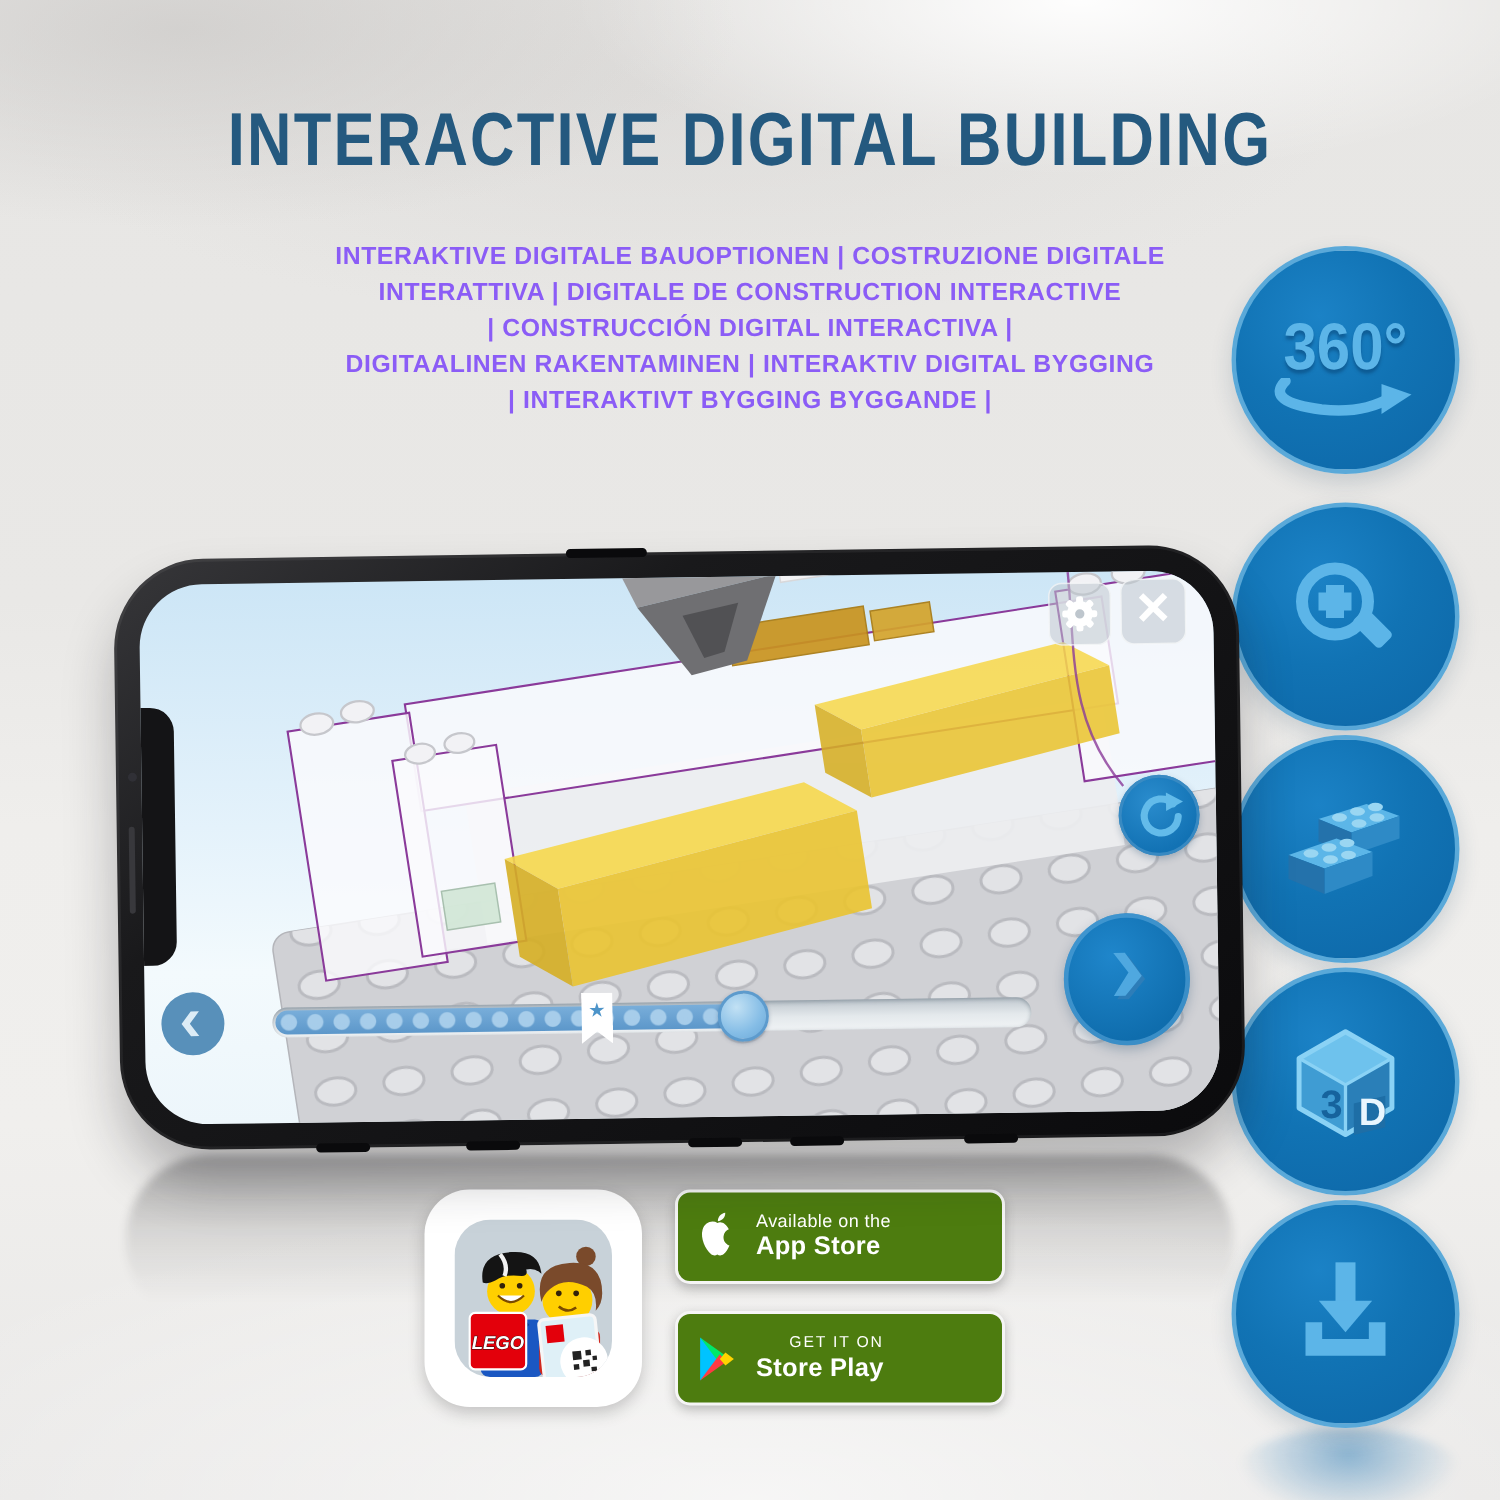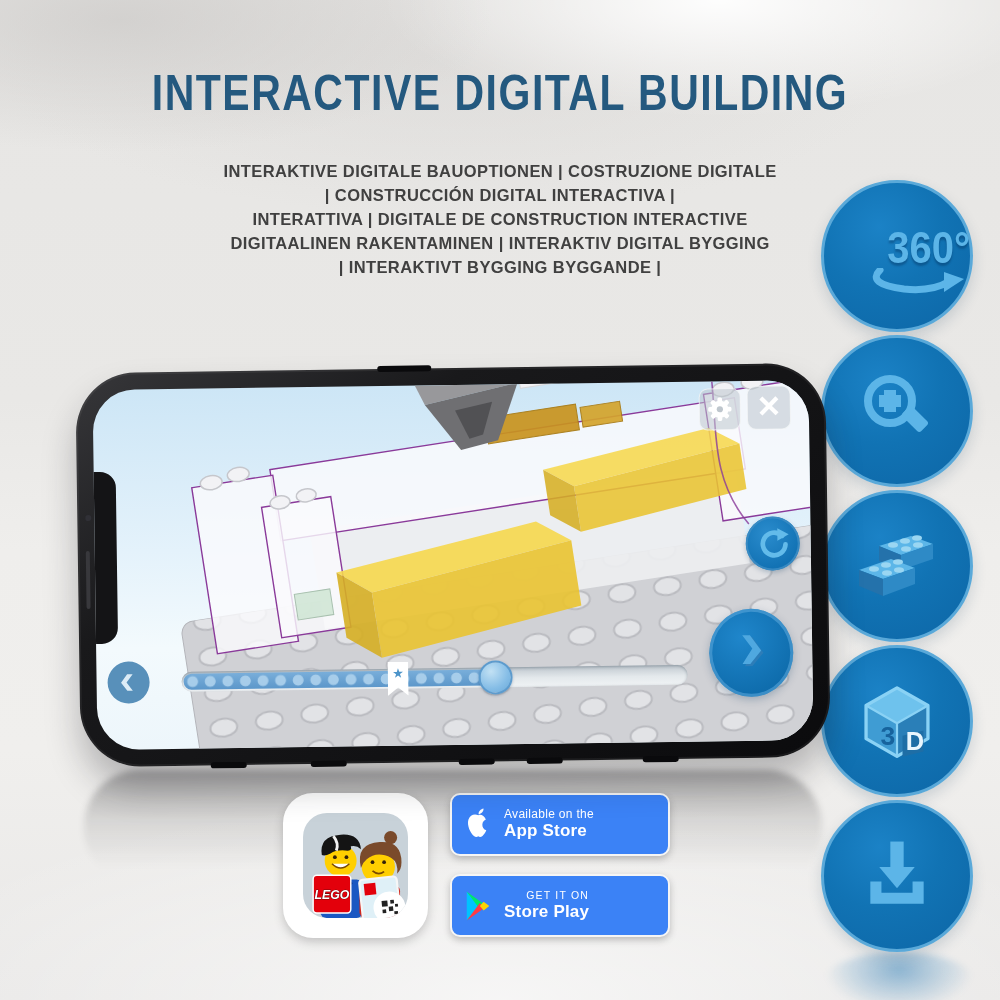--- a/index.html
+++ b/index.html
@@ -13,21 +13,21 @@
       radial-gradient(ellipse 900px 300px at 50% 100%, rgba(255,255,255,.6), transparent 70%),
       linear-gradient(180deg,#e7e6e4 0%,#e9e8e6 40%,#efeeec 55%,#f0efed 75%,#e9e8e7 100%);
   }
   .title{
     position:absolute;left:0;top:70px;width:1000px;text-align:center;
     color:#24597f;font-size:41px;font-weight:800;letter-spacing:1.5px;
     transform:scaleY(1.22);transform-origin:50% 50%;white-space:nowrap;
   }
   .subtitle{
     position:absolute;left:150px;top:160px;width:700px;text-align:center;
-    color:#404040;font-size:16.5px;font-weight:700;letter-spacing:.4px;line-height:1.45;
+    color:#8b5cf6;font-size:16.5px;font-weight:700;letter-spacing:.4px;line-height:1.45;
   }
   
   .feature{
     position:absolute;left:821px;width:152px;height:152px;border-radius:50%;
     background:radial-gradient(circle at 38% 30%, #1b82c6 0%, #1173b4 45%, #0d66a6 100%);
     border:3px solid #5aa9d9;box-sizing:border-box;z-index:2;
     display:flex;align-items:center;justify-content:center;flex-direction:column;
     box-shadow:0 6px 14px rgba(40,70,100,.18);
   }
   .f-360-label{color:#5cb5e8;font-size:40px;font-weight:800;letter-spacing:0;line-height:1;
@@ -80,42 +80,42 @@
   .phone-reflection{position:absolute;left:84px;top:770px;width:738px;height:115px;z-index:1;
     background:linear-gradient(180deg,rgba(25,25,28,.30),rgba(25,25,28,.10) 45%,rgba(25,25,28,0) 85%);
     border-radius:56px;filter:blur(3px);}
   .rail-reflection{position:absolute;left:824px;top:952px;width:150px;height:60px;border-radius:50%;
     background:radial-gradient(ellipse at 50% 30%, rgba(20,110,175,.45), rgba(20,110,175,0) 70%);
     filter:blur(3px);z-index:1;}
   
   .app-icon{position:absolute;left:283px;top:793px;width:145px;height:145px;border-radius:30px;
     background:#fff;box-shadow:0 4px 10px rgba(60,60,60,.25);z-index:3;padding:20px;box-sizing:border-box;}
   .app-icon svg{width:100%;height:100%;border-radius:24px;display:block;}
-  .badge{position:absolute;left:450px;width:220px;height:63px;background:#3b82f6;border-radius:10px;
+  .badge{position:absolute;left:450px;width:220px;height:63px;background:#4d7c0f;border-radius:10px;
     border:2px solid #f5f5f5;box-sizing:border-box;display:flex;align-items:center;z-index:3;
     box-shadow:0 3px 7px rgba(60,60,60,.3);}
   .badge .b-icon{width:52px;display:flex;align-items:center;justify-content:center;}
   .badge .b-text{display:flex;flex-direction:column;justify-content:center;color:#fff;}
   .b-small{font-size:12px;letter-spacing:.3px;font-weight:400;line-height:1.1;}
   .b-small-caps{font-size:10.5px;letter-spacing:1.2px;font-weight:400;line-height:1.1;}
   .b-big{font-size:17px;font-weight:600;line-height:1.15;letter-spacing:.2px;}
 </style>
 </head>
 <body>
 
 <div class="title">INTERACTIVE DIGITAL BUILDING</div>
 <div class="subtitle">
   <div>INTERAKTIVE DIGITALE BAUOPTIONEN | COSTRUZIONE DIGITALE</div>
+  <div>INTERATTIVA | DIGITALE DE CONSTRUCTION INTERACTIVE</div>
   <div>| CONSTRUCCIÓN DIGITAL INTERACTIVA |</div>
-  <div>INTERATTIVA | DIGITALE DE CONSTRUCTION INTERACTIVE</div>
   <div>DIGITAALINEN RAKENTAMINEN | INTERAKTIV DIGITAL BYGGING</div>
   <div>| INTERAKTIVT BYGGING BYGGANDE |</div>
 </div>
 
-<div class="feature" style="top:180px;align-items:flex-end;">
+<div class="feature" style="top:164px;">
   <div class="f-360-label">360°</div>
   <svg width="100" height="26" viewBox="0 0 100 26">
     <path d="M10 2 Q -4 16 34 21 Q 62 24 80 13" fill="none" stroke="#5cb5e8" stroke-width="7" stroke-linecap="round"></path>
     <polygon points="74,4 94,11 74,24" fill="#5cb5e8"></polygon>
   </svg>
 </div>
 <div class="feature" style="top:335px;">
   <svg width="86" height="86" viewBox="0 0 86 86">
     <circle cx="36" cy="33" r="22" fill="none" stroke="#5cb5e8" stroke-width="8"></circle>
     <rect x="30" y="22" width="12" height="22" fill="#5cb5e8"></rect>

